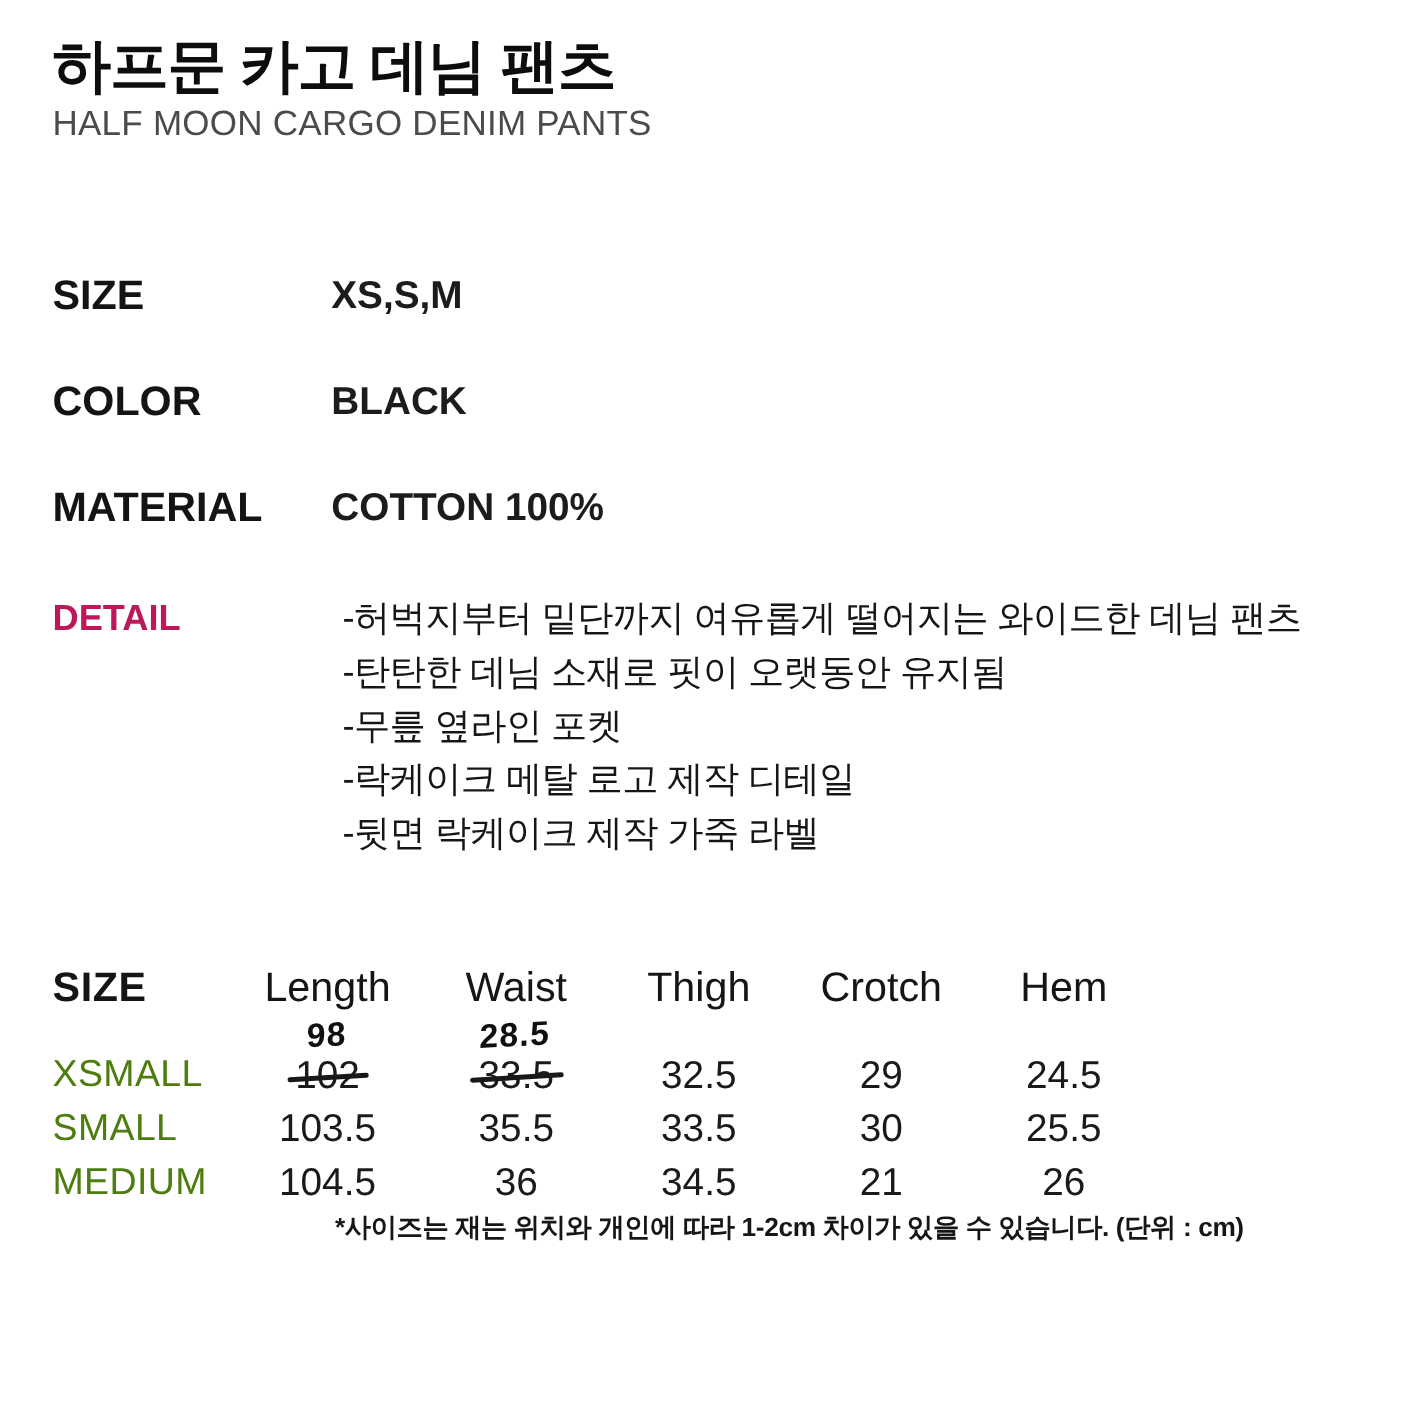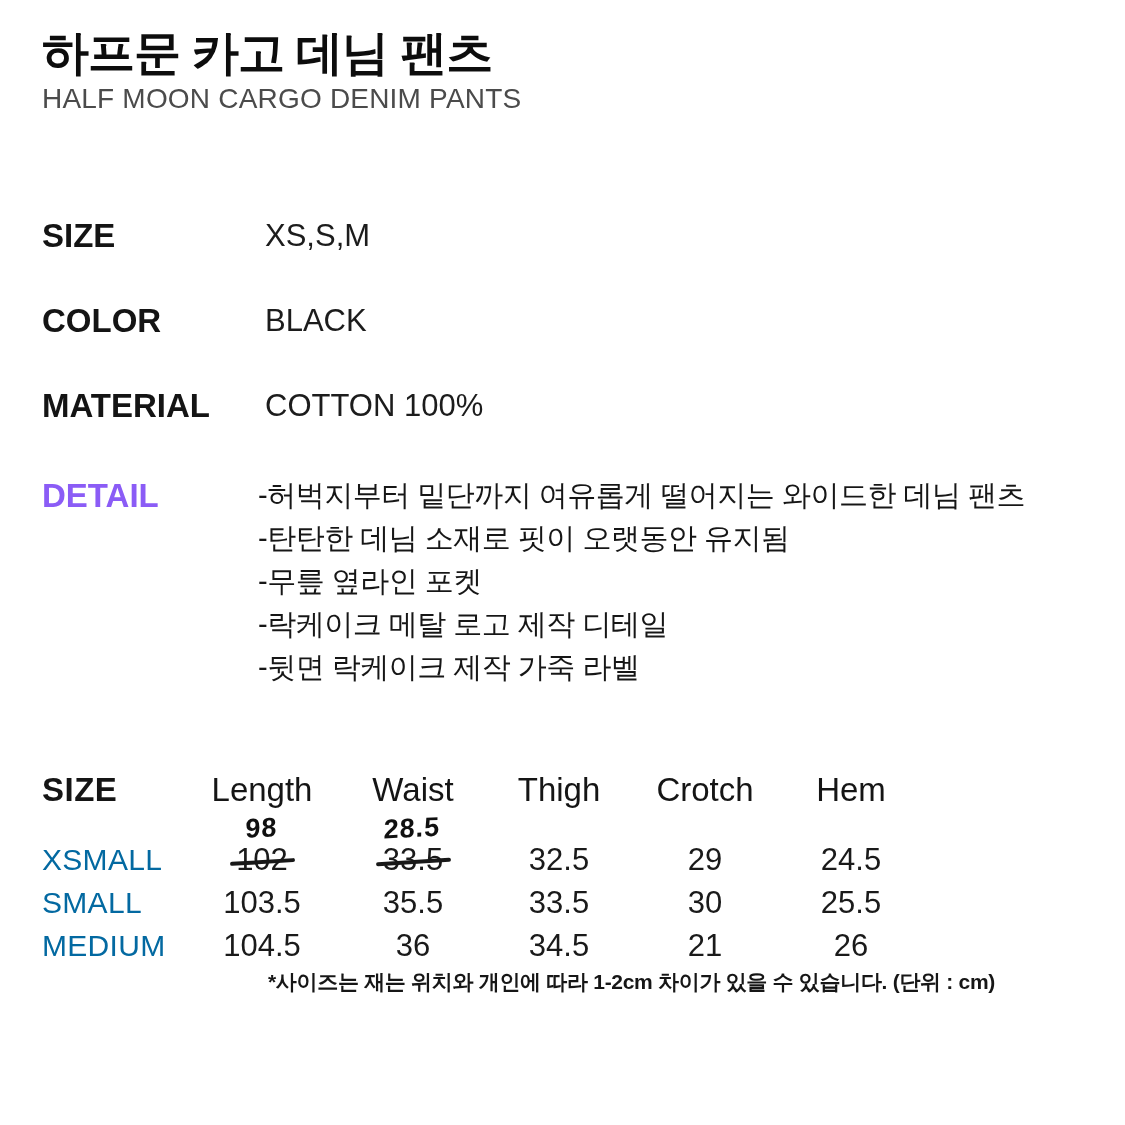--- a/index.html
+++ b/index.html
@@ -44,48 +44,49 @@
   .spec-label {
     width: 223px;
     flex: 0 0 223px;
     font-size: 33px;
     font-weight: 700;
     line-height: 33px;
     color: #141414;
   }
   .spec-value {
     font-size: 31px;
-    font-weight: 400;
+    font-weight: 700;
     line-height: 33px;
     color: #1c1c1c;
     text-align: center;
   }
 
   
   .detail-section {
     display: flex;
     align-items: flex-start;
     margin-top: 43px;
   }
   .detail-label {
     width: 216px;
     flex: 0 0 216px;
-    font-size: 33px;
+    font-size: 29px;
     font-weight: 700;
     line-height: 43px;
-    color: #8b5cf6;
+    color: #be185d;
   }
   .detail-lines { }
   .detail-line {
     font-size: 29px;
     font-weight: 400;
     line-height: 43px;
     letter-spacing: -0.5px;
     color: #161616;
     white-space: nowrap;
+    margin-left: 16px;
   }
 
   
   .size-table { margin-top: 80px; }
   .t-row {
     display: flex;
     align-items: center;
     height: 43px;
   }
   .t-header { height: 42px; margin-bottom: 28px; }
@@ -100,21 +101,21 @@
   .th {
     font-size: 33px;
     font-weight: 500;
     color: #151515;
   }
   .th-size { font-weight: 700; letter-spacing: 0.5px; }
   .td-size {
     font-size: 30px;
     font-weight: 500;
     letter-spacing: 0.3px;
-    color: #0369a1;
+    color: #4d7c0f;
   }
   .td-num {
     font-size: 31px;
     font-weight: 400;
     color: #1a1a1a;
   }
 
   
   .corrected {
     position: relative;

